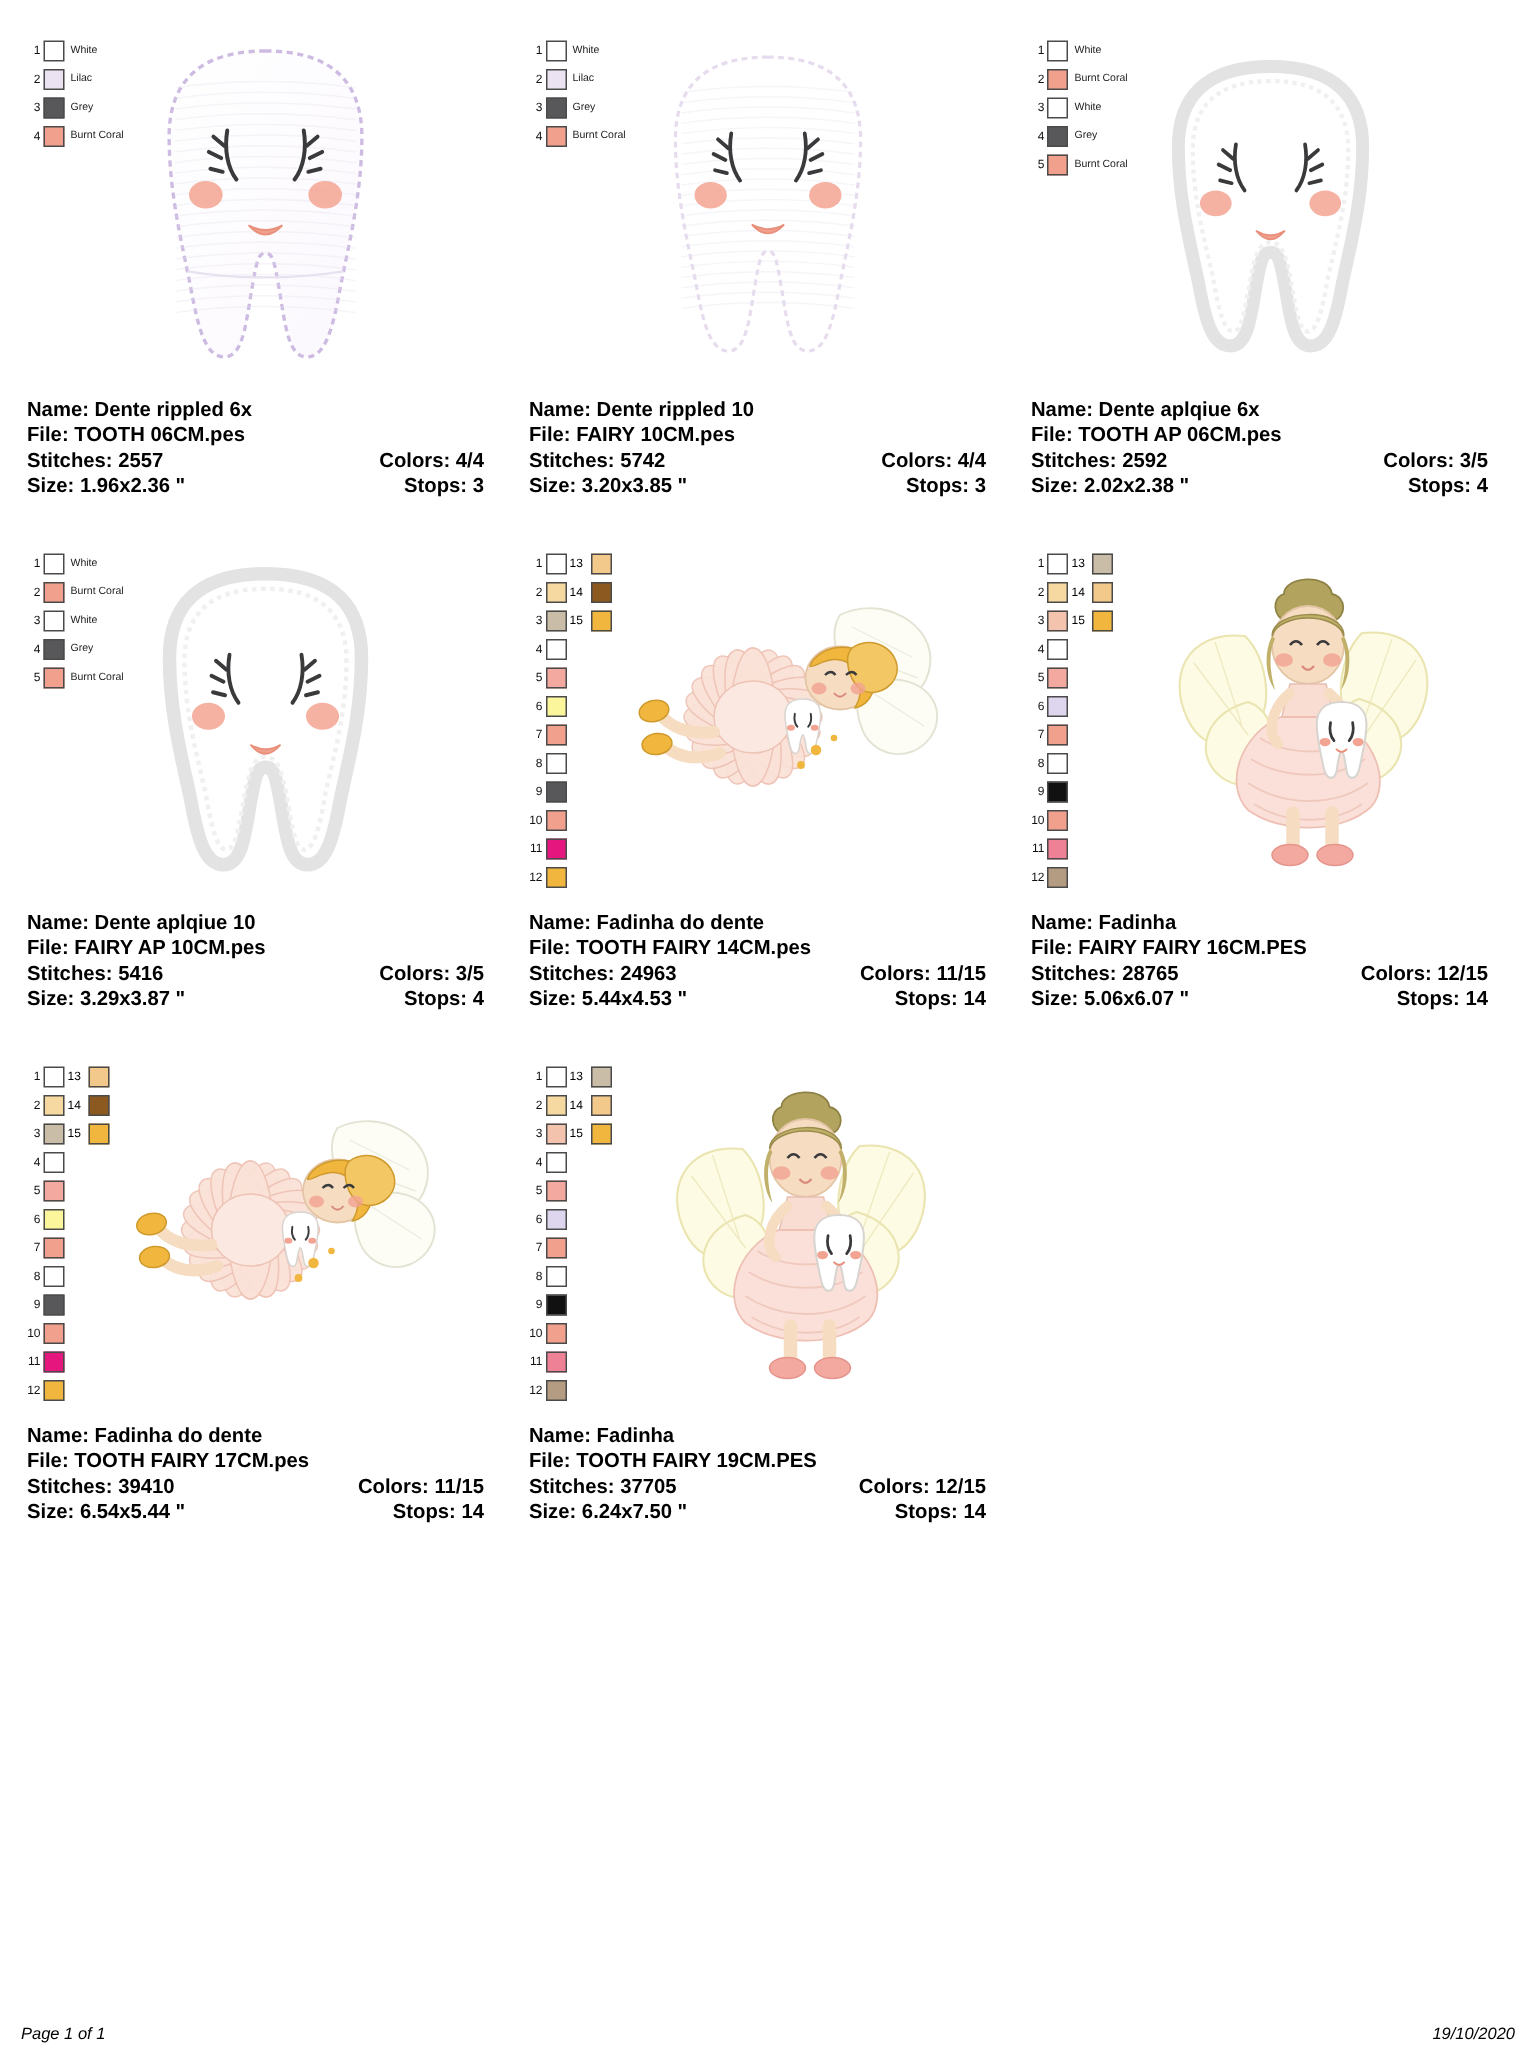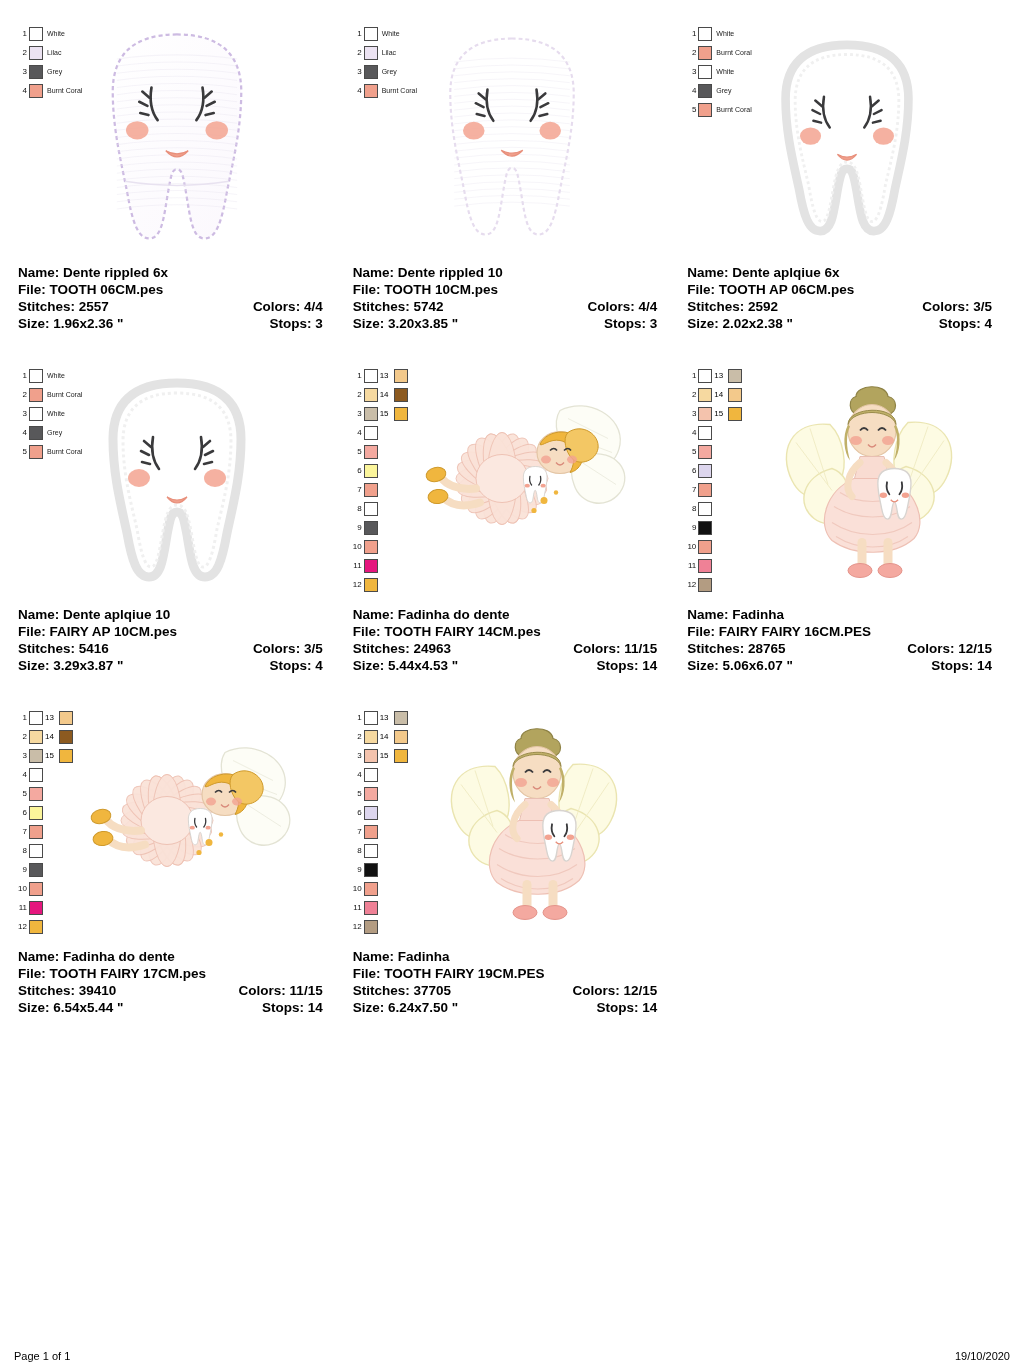--- a/index.html
+++ b/index.html
@@ -93,20 +93,21 @@
   
   .footer {
     position: absolute;
     bottom: 8px;
     left: 0; right: 0;
     padding: 0 14px;
     display: flex;
     justify-content: space-between;
     font-size: 11px;
     color: #000;
+    font-style: italic;
   }
   .art-center {
     position: absolute;
     left: 50%;
     top: 50%;
     transform: translate(-50%, -50%);
   }
   .shift-right { left: 57%; }
 </style>
 </head>
@@ -277,21 +278,21 @@
 
     <ellipse cx="36" cy="100" rx="11" ry="9" fill="#f3a391" opacity="0.85"></ellipse>
     <ellipse cx="114" cy="100" rx="11" ry="9" fill="#f3a391" opacity="0.85"></ellipse>
 
     <path d="M64 120 Q75 132 86 120 Q75 126 64 120 Z" fill="#f0a08c" stroke="#e8907c" stroke-width="1.2"></path>
   </svg>
       </div>
     </div>
     <div class="info">
       <div class="line">Name: Dente rippled 10</div>
-      <div class="line">File: TOOTH 10CM.pes</div>
+      <div class="line">File: FAIRY 10CM.pes</div>
       <div class="row2">
         <span>Stitches: 5742</span>
         <span>Colors: 4/4</span>
       </div>
       <div class="row2">
         <span>Size: 3.20x3.85 "</span>
         <span>Stops: 3</span>
       </div>
     </div>
       </div>

